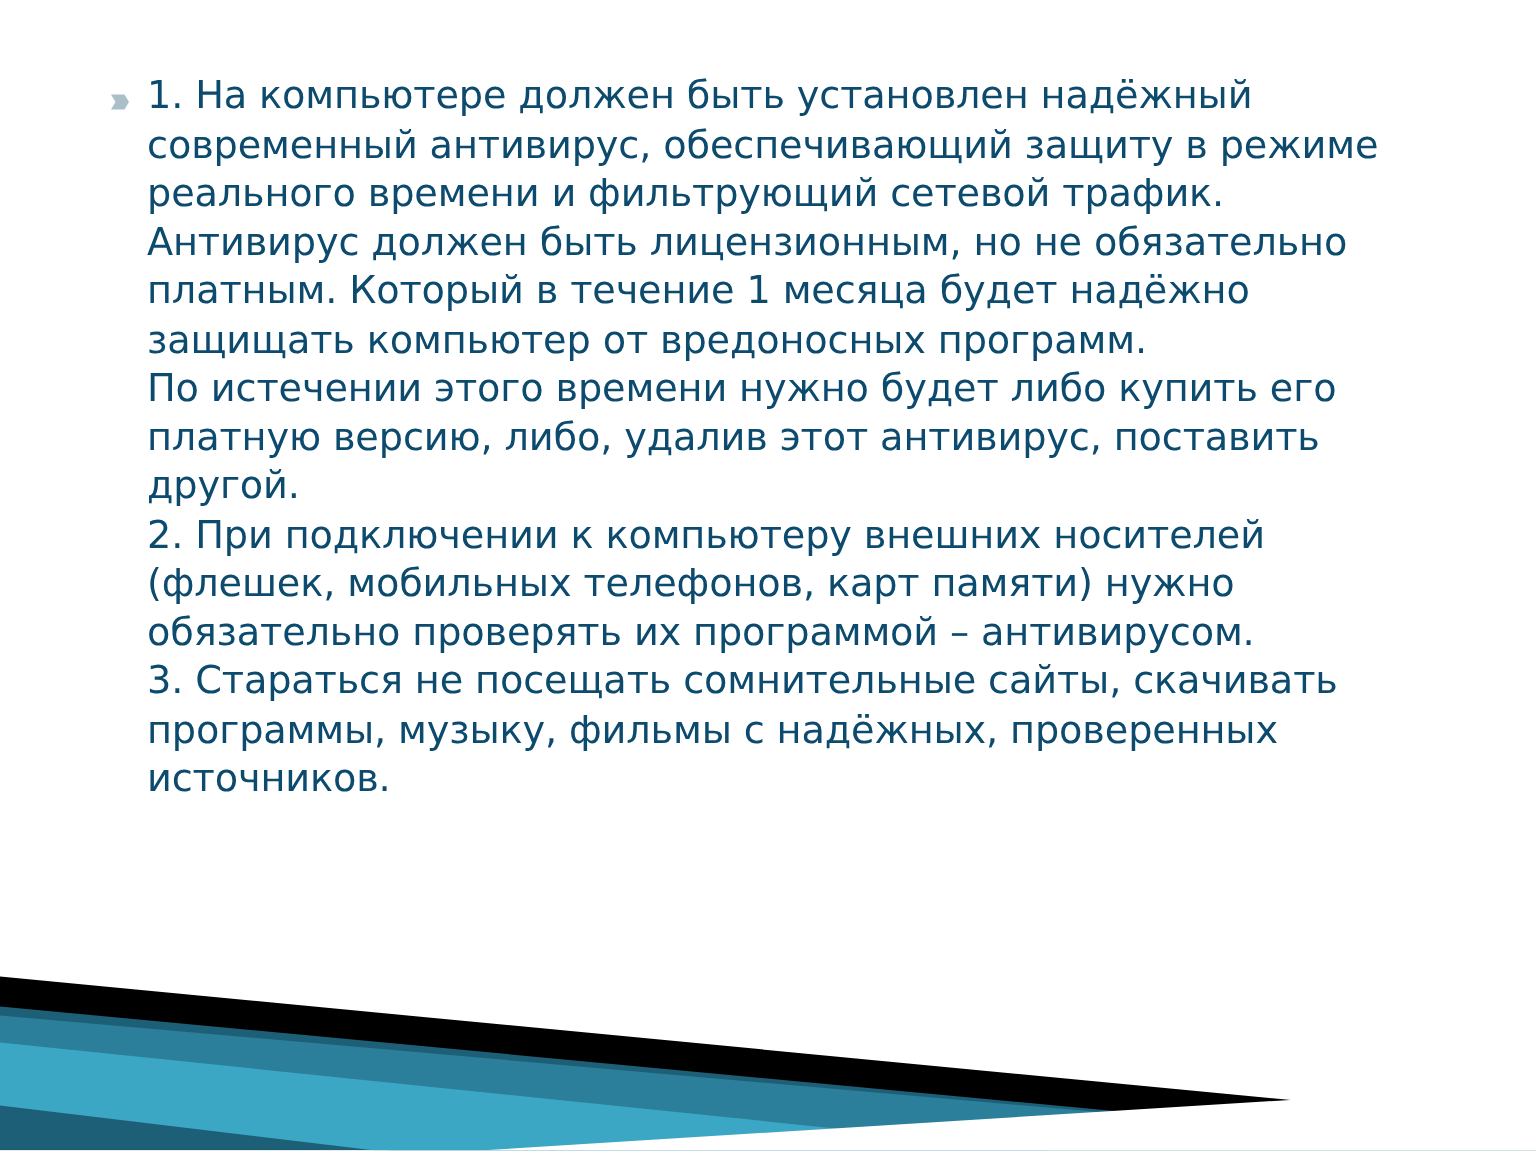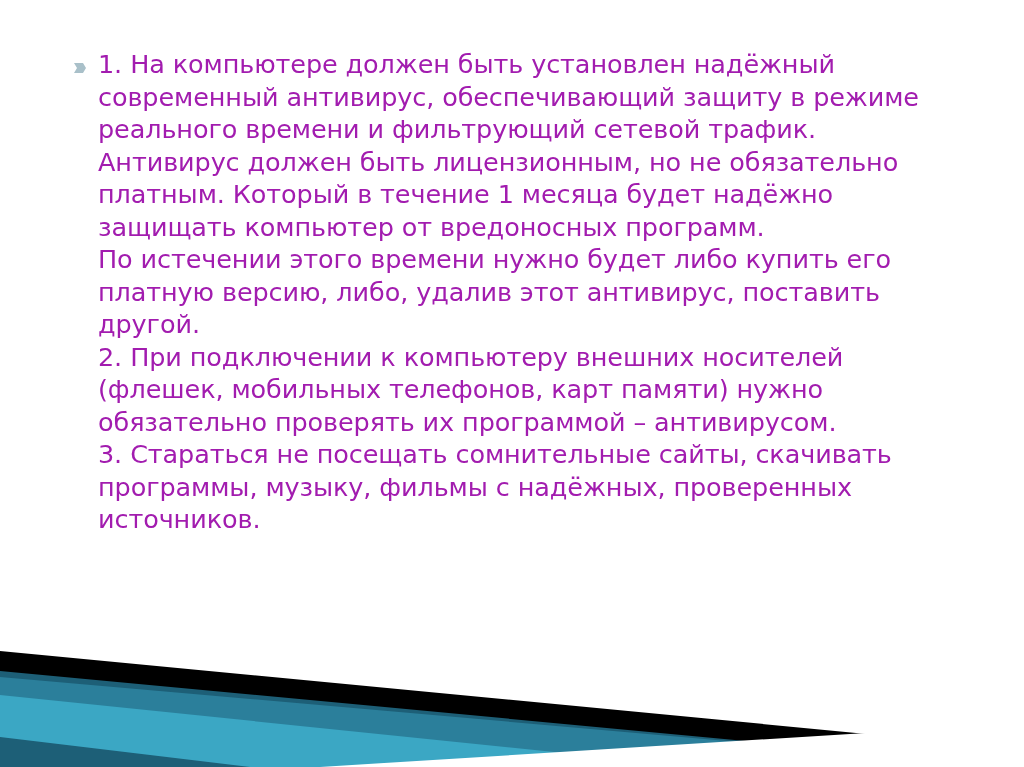--- a/index.html
+++ b/index.html
@@ -38,21 +38,21 @@
     font-size: 15px;
     line-height: 1;
   }
   .bullet-marker svg {
     display: block;
   }
   .body-text {
     flex: 1 1 auto;
     font-size: 25.5px;
     line-height: 1.275;
-    color: #a21caf;
+    color: #0c4a6e;
     letter-spacing: -0.1px;
     white-space: pre-wrap;
     word-wrap: break-word;
   }
   
   .banner {
     position: absolute;
     left: 0;
     bottom: 0;
     width: 1024px;

